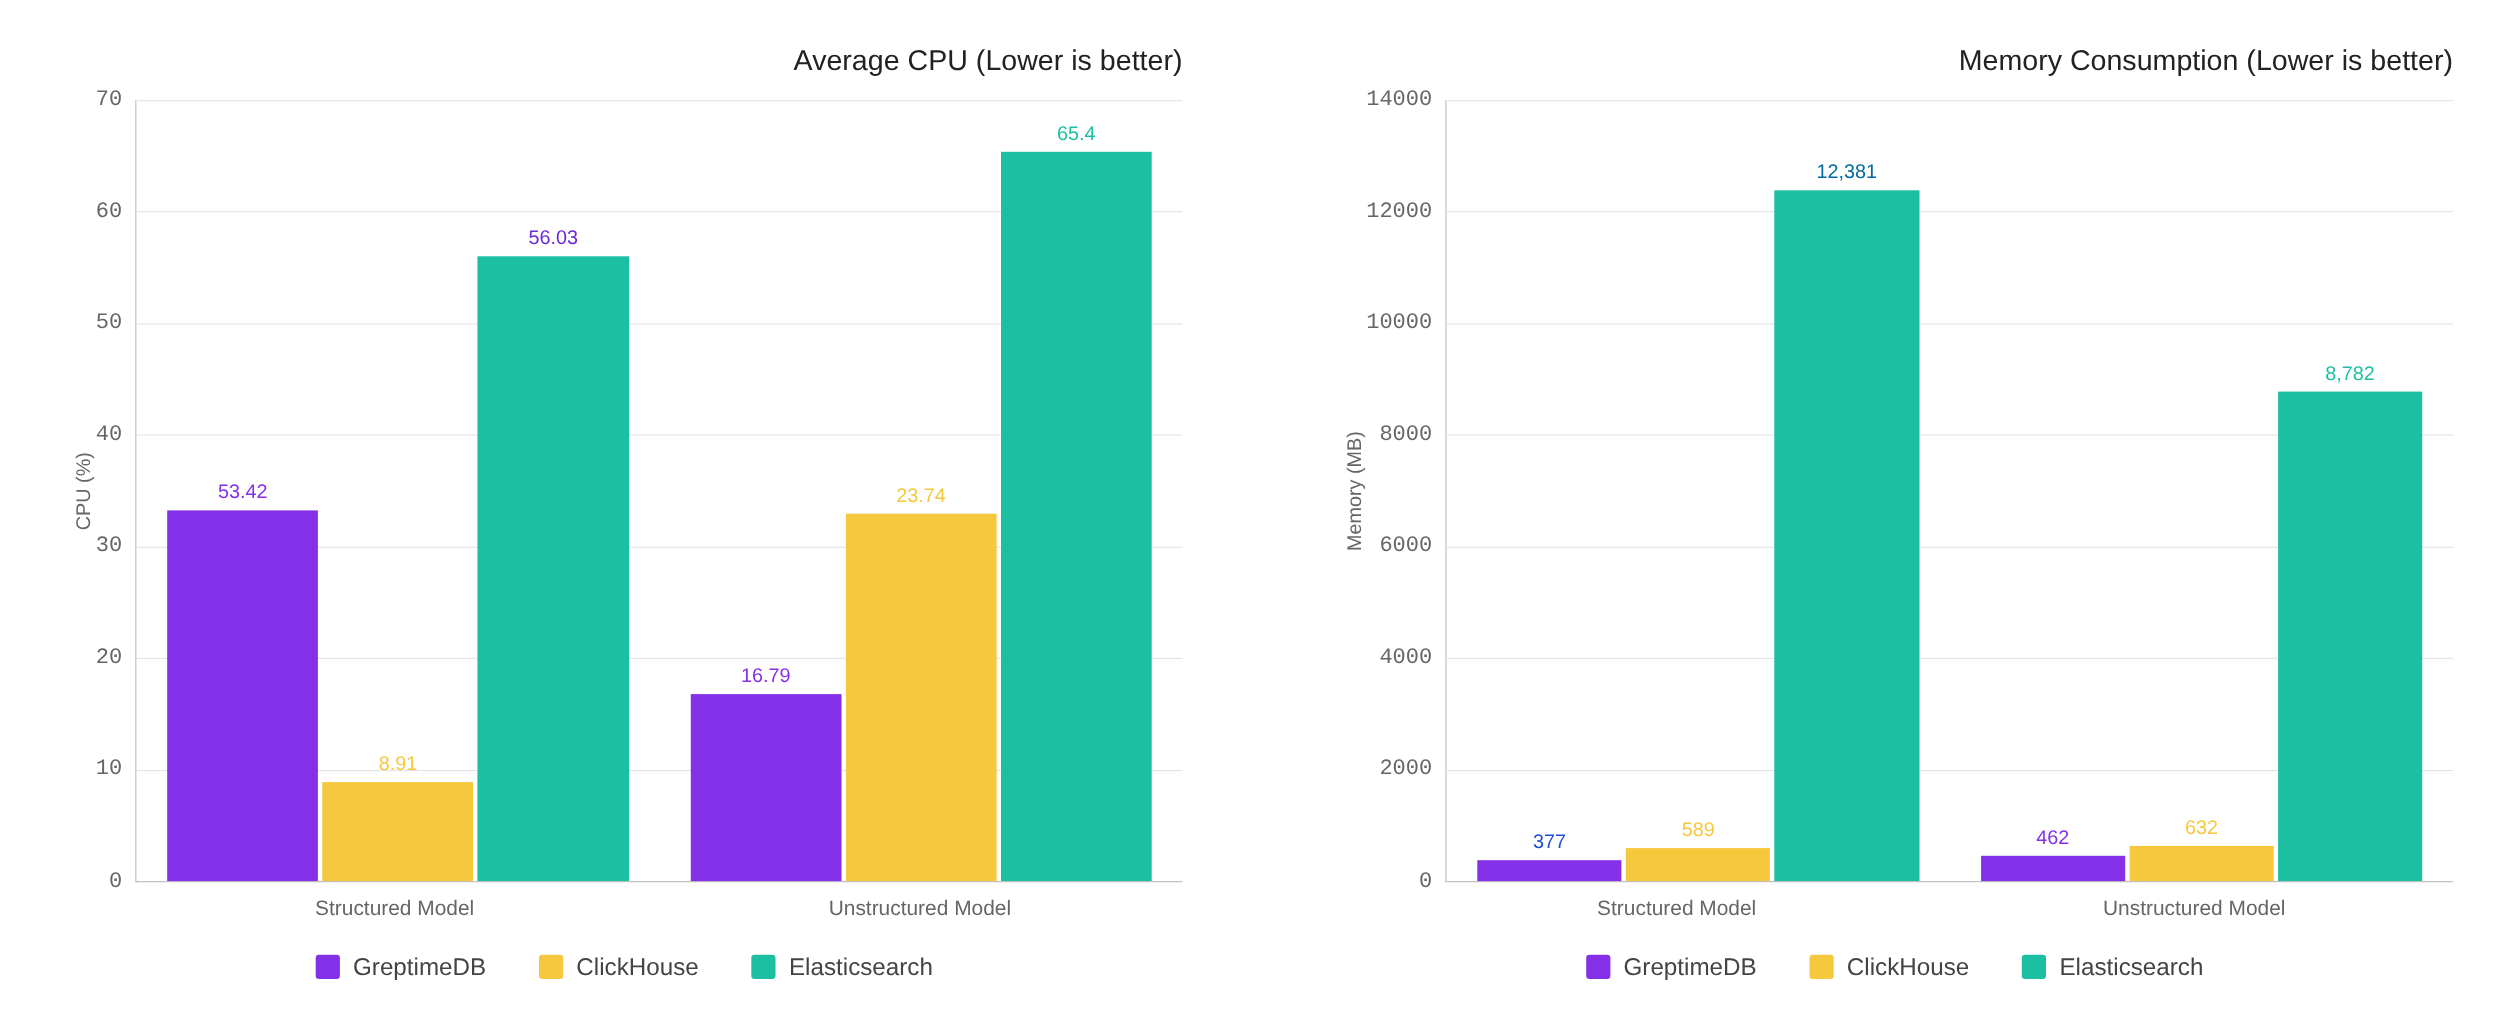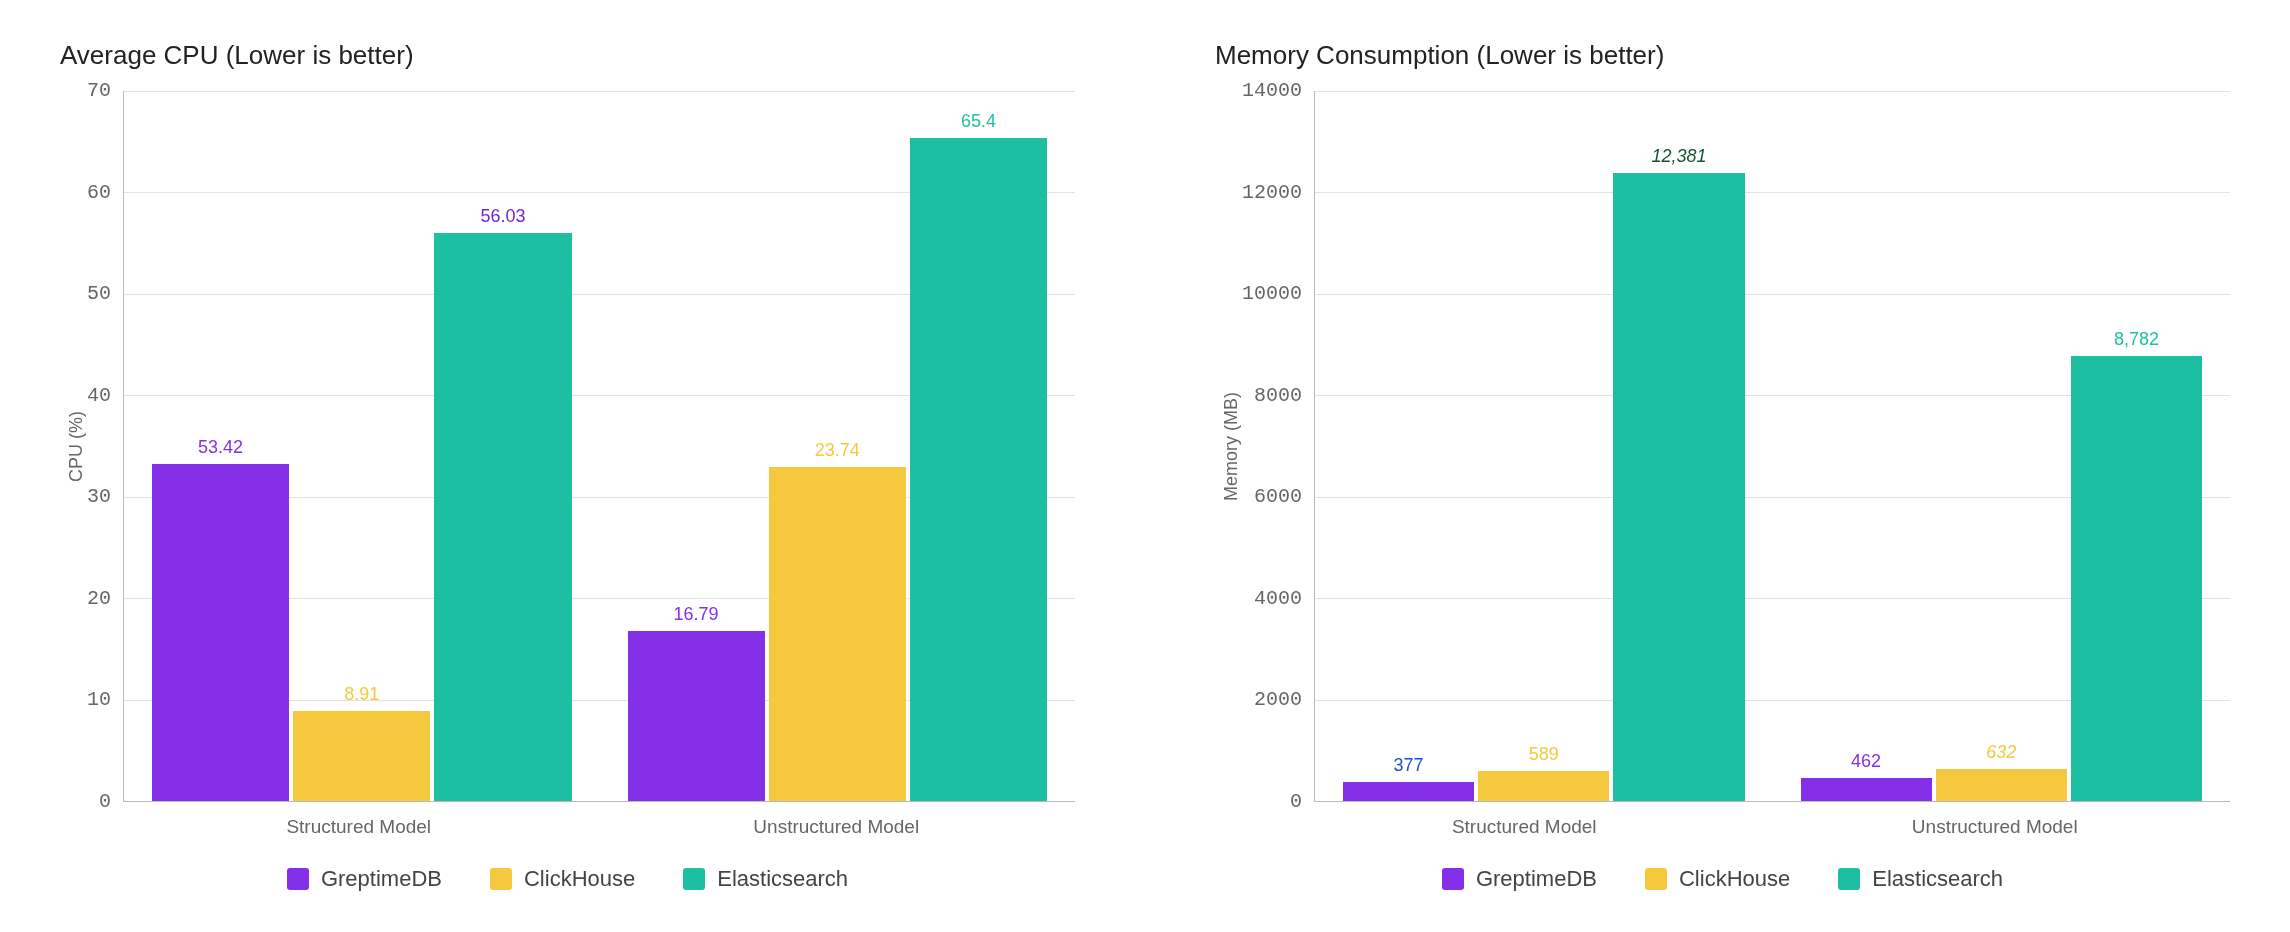--- a/index.html
+++ b/index.html
@@ -16,21 +16,21 @@
   .chart-panel {
     flex: 1;
     display: flex;
     flex-direction: column;
     padding: 0 30px;
   }
   .chart-title {
     font-size: 26px;
     font-weight: 500;
     color: #222;
-    text-align: left;
+    text-align: right;
     margin-bottom: 20px;
   }
   .plot-row {
     display: flex;
     flex: 1;
     min-height: 0;
   }
   .y-axis-label {
     writing-mode: vertical-rl;
     transform: rotate(180deg);
@@ -246,31 +246,31 @@
           <div class="bar-group">
             <div class="bar-wrap">
               <div class="bar-label" style="color: #1d4ed8;">377</div>
               <div class="bar" style="background: rgb(132, 48, 232); height: 2.69286%;"></div>
             </div>
             <div class="bar-wrap">
               <div class="bar-label" style="color: rgb(245, 200, 61);">589</div>
               <div class="bar" style="background: rgb(245, 200, 61); height: 4.20714%;"></div>
             </div>
             <div class="bar-wrap">
-              <div class="bar-label" style="color: #14532d; font-style: italic;">12,381</div>
+              <div class="bar-label" style="color: #0369a1;">12,381</div>
               <div class="bar" style="background: rgb(29, 191, 163); height: 88.4357%;"></div>
             </div>
           </div>
           <div class="bar-group">
             <div class="bar-wrap">
               <div class="bar-label" style="color: rgb(132, 48, 232);">462</div>
               <div class="bar" style="background: rgb(132, 48, 232); height: 3.3%;"></div>
             </div>
             <div class="bar-wrap">
-              <div class="bar-label" style="color: rgb(245, 200, 61); font-style: italic;">632</div>
+              <div class="bar-label" style="color: rgb(245, 200, 61);">632</div>
               <div class="bar" style="background: rgb(245, 200, 61); height: 4.51429%;"></div>
             </div>
             <div class="bar-wrap">
               <div class="bar-label" style="color: rgb(29, 191, 163);">8,782</div>
               <div class="bar" style="background: rgb(29, 191, 163); height: 62.7286%;"></div>
             </div>
           </div>
         </div>
     </div>
   </div>

